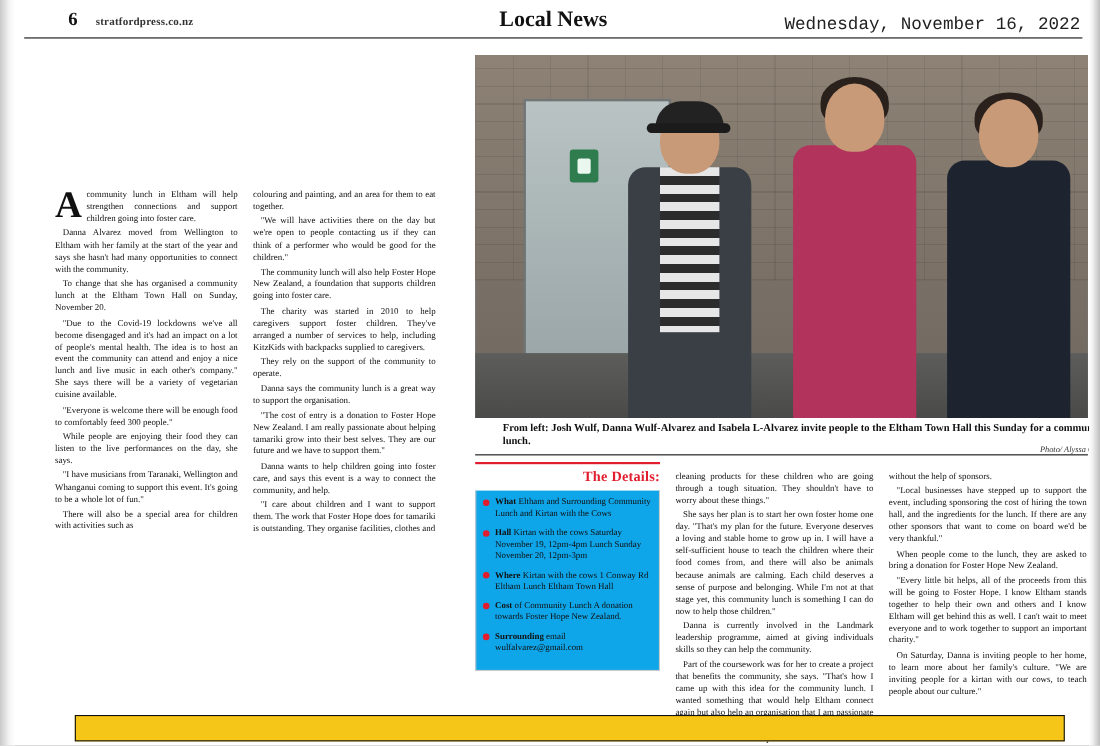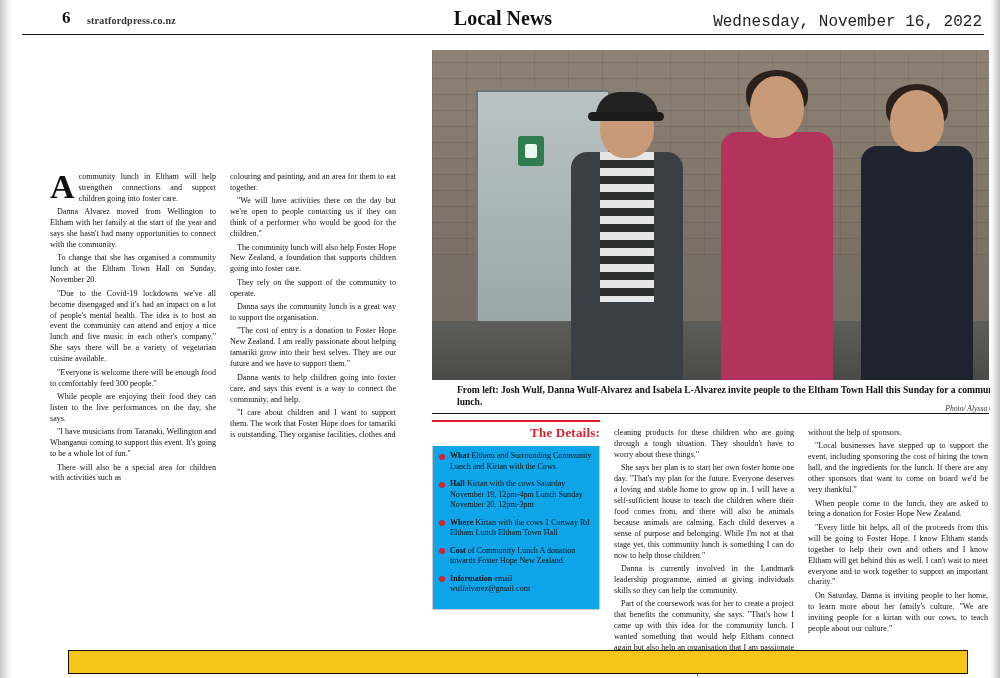--- a/index.html
+++ b/index.html
@@ -200,20 +200,21 @@
         <p>"Everyone is welcome there will be enough food to comfortably feed 300 people."</p>
         <p>While people are enjoying their food they can listen to the live performances on the day, she says.</p>
         <p>"I have musicians from Taranaki, Wellington and Whanganui coming to support this event. It's going to be a whole lot of fun."</p>
         <p>There will also be a special area for children with activities such as</p>
       </div>
 
       <div class="col c2">
         <p class="first">colouring and painting, and an area for them to eat together.</p>
         <p>"We will have activities there on the day but we're open to people contacting us if they can think of a performer who would be good for the children."</p>
         <p>The community lunch will also help Foster Hope New Zealand, a foundation that supports children going into foster care.</p>
+        <p>The charity was started in 2010 to help caregivers support foster children. They've arranged a number of services to help, including KitzKids with backpacks supplied to caregivers.</p>
         <p>They rely on the support of the community to operate.</p>
         <p>Danna says the community lunch is a great way to support the organisation.</p>
         <p>"The cost of entry is a donation to Foster Hope New Zealand. I am really passionate about helping tamariki grow into their best selves. They are our future and we have to support them."</p>
         <p>Danna wants to help children going into foster care, and says this event is a way to connect the community, and help.</p>
         <p>"I care about children and I want to support them. The work that Foster Hope does for tamariki is outstanding. They organise facilities, clothes and</p>
       </div>
 
       <div class="col c3">
         <p class="first">cleaning products for these children who are going through a tough situation. They shouldn't have to worry about these things."</p>
         <p>She says her plan is to start her own foster home one day. "That's my plan for the future. Everyone deserves a loving and stable home to grow up in. I will have a self-sufficient house to teach the children where their food comes from, and there will also be animals because animals are calming. Each child deserves a sense of purpose and belonging. While I'm not at that stage yet, this community lunch is something I can do now to help those children."</p>
@@ -249,21 +250,21 @@
             <b>Where</b>
             <span>Kirtan with the cows 1 Conway Rd Eltham Lunch Eltham Town Hall</span>
           </div>
           <div class="d-item">
             <span class="bullet"></span>
             <b>Cost</b>
             <span>of Community Lunch A donation towards Foster Hope New Zealand.</span>
           </div>
           <div class="d-item">
             <span class="bullet"></span>
-            <b>Information</b>
+            <b>Surrounding</b>
             <span>email wulfalvarez@gmail.com</span>
           </div>
         </div>
       </div>
 
       <div class="strip"></div>
     </div>
   </div>
 </div>
 

